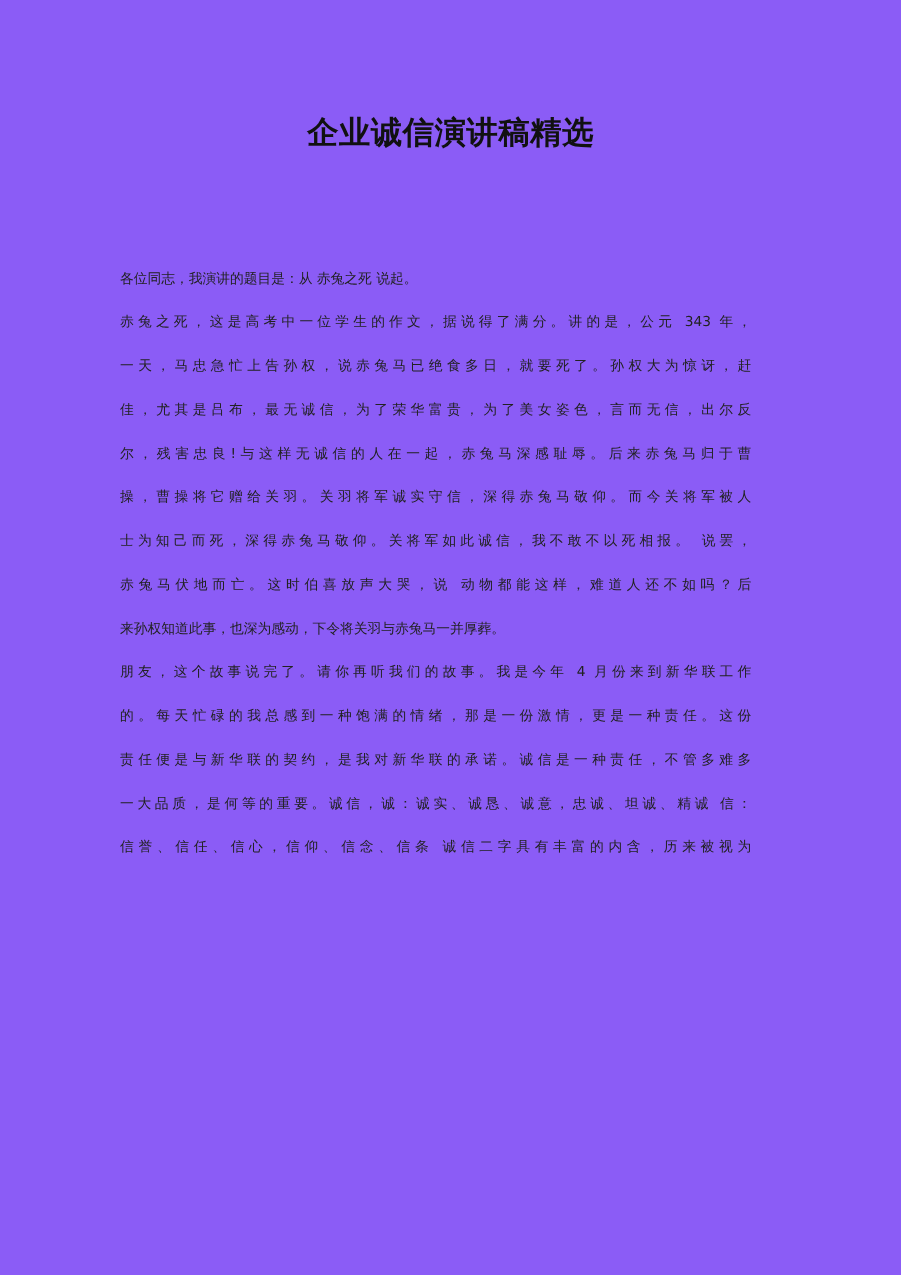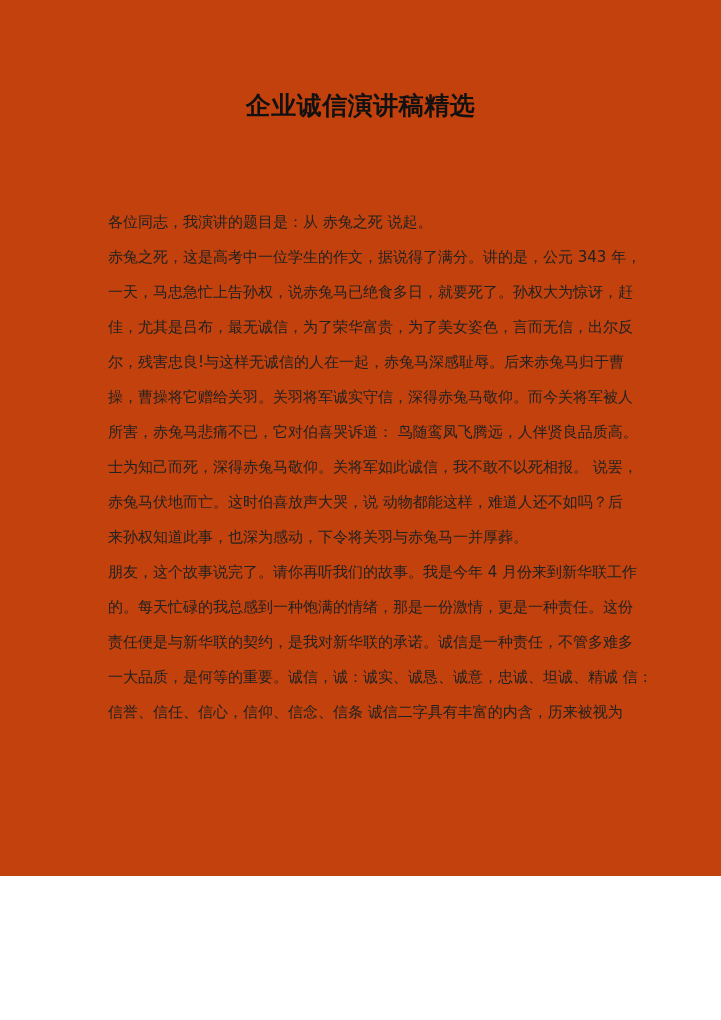--- a/index.html
+++ b/index.html
@@ -12,42 +12,42 @@
       height: 1020px;
       position: relative;
       overflow: hidden;
       font-family: "DejaVu Sans", sans-serif;
       color: #1a1a1a;
     }
     .page {
       position: absolute;
       left: 0; top: 0;
       width: 721px;
-      height: 876px;
-      background: #c2410c;
+      height: 1020px;
+      background: #8b5cf6;
     }
     .title {
       position: absolute;
       top: 88px;
       left: 0;
       width: 721px;
       text-align: center;
       font-family: "DejaVu Serif", serif;
       font-weight: bold;
       font-size: 25px;
       letter-spacing: 0.5px;
       color: #111;
       line-height: 36px;
     }
     .body {
       position: absolute;
       top: 205px;
-      left: 108px;
+      left: 96px;
       width: 505px;
-      font-size: 15px;
+      font-size: 11px;
       line-height: 35px;
       color: #222;
     }
     .line {
       display: block;
       white-space: nowrap;
       height: 35px;
       text-align: justify;
       text-align-last: justify;
     }
@@ -60,21 +60,20 @@
 
 <div class="page">
   <div class="title">企业诚信演讲稿精选</div>
   <div class="body" id="body">
       <span class="line last">各位同志，我演讲的题目是：从 赤兔之死 说起。</span>
       <span class="line">赤兔之死，这是高考中一位学生的作文，据说得了满分。讲的是，公元 343 年，</span>
       <span class="line">一天，马忠急忙上告孙权，说赤兔马已绝食多日，就要死了。孙权大为惊讶，赶</span>
       <span class="line">佳，尤其是吕布，最无诚信，为了荣华富贵，为了美女姿色，言而无信，出尔反</span>
       <span class="line">尔，残害忠良!与这样无诚信的人在一起，赤兔马深感耻辱。后来赤兔马归于曹</span>
       <span class="line">操，曹操将它赠给关羽。关羽将军诚实守信，深得赤兔马敬仰。而今关将军被人</span>
-      <span class="line">所害，赤兔马悲痛不已，它对伯喜哭诉道： 鸟随鸾凤飞腾远，人伴贤良品质高。</span>
       <span class="line">士为知己而死，深得赤兔马敬仰。关将军如此诚信，我不敢不以死相报。 说罢，</span>
       <span class="line">赤兔马伏地而亡。这时伯喜放声大哭，说 动物都能这样，难道人还不如吗？后</span>
       <span class="line last">来孙权知道此事，也深为感动，下令将关羽与赤兔马一并厚葬。</span>
       <span class="line">朋友，这个故事说完了。请你再听我们的故事。我是今年 4 月份来到新华联工作</span>
       <span class="line">的。每天忙碌的我总感到一种饱满的情绪，那是一份激情，更是一种责任。这份</span>
       <span class="line">责任便是与新华联的契约，是我对新华联的承诺。诚信是一种责任，不管多难多</span>
       <span class="line">一大品质，是何等的重要。诚信，诚：诚实、诚恳、诚意，忠诚、坦诚、精诚 信：</span>
       <span class="line">信誉、信任、信心，信仰、信念、信条 诚信二字具有丰富的内含，历来被视为</span>
     </div>
 </div>

